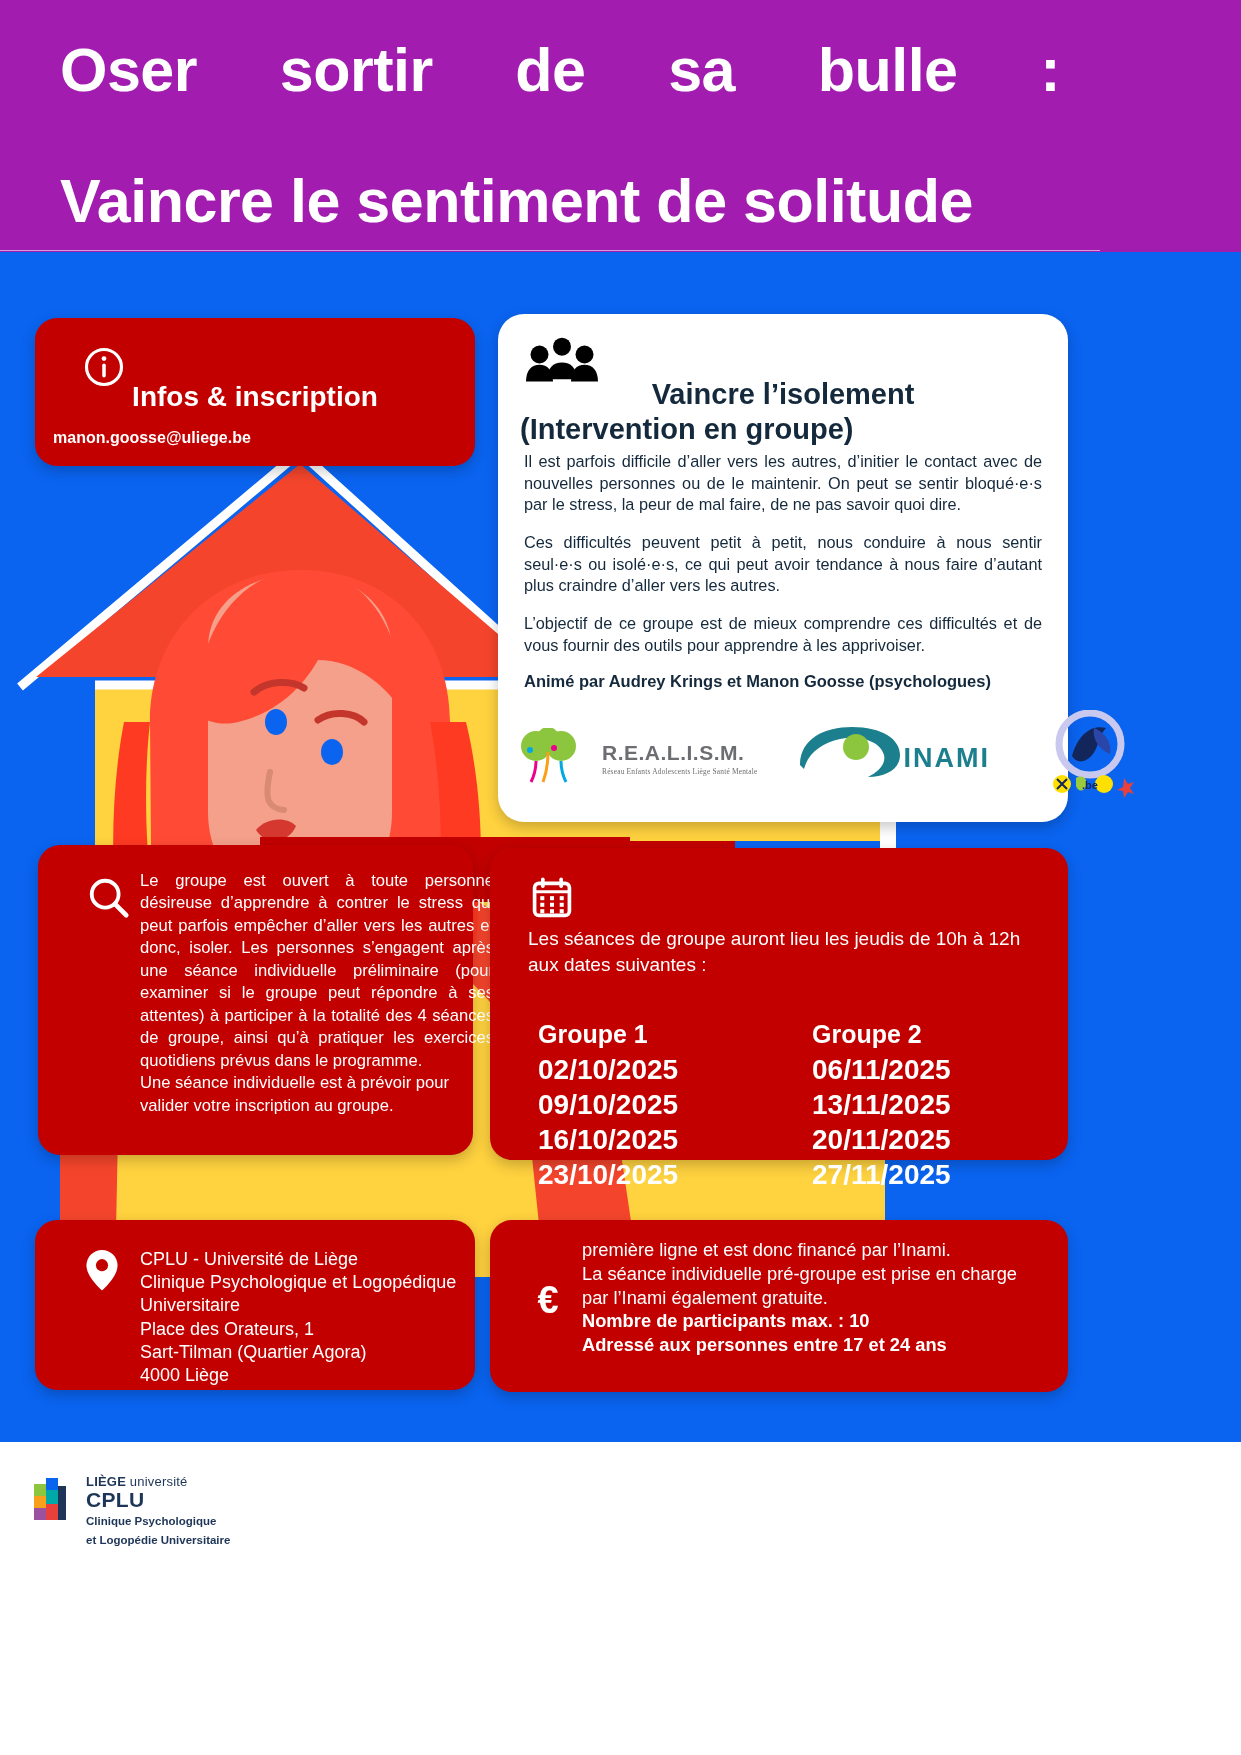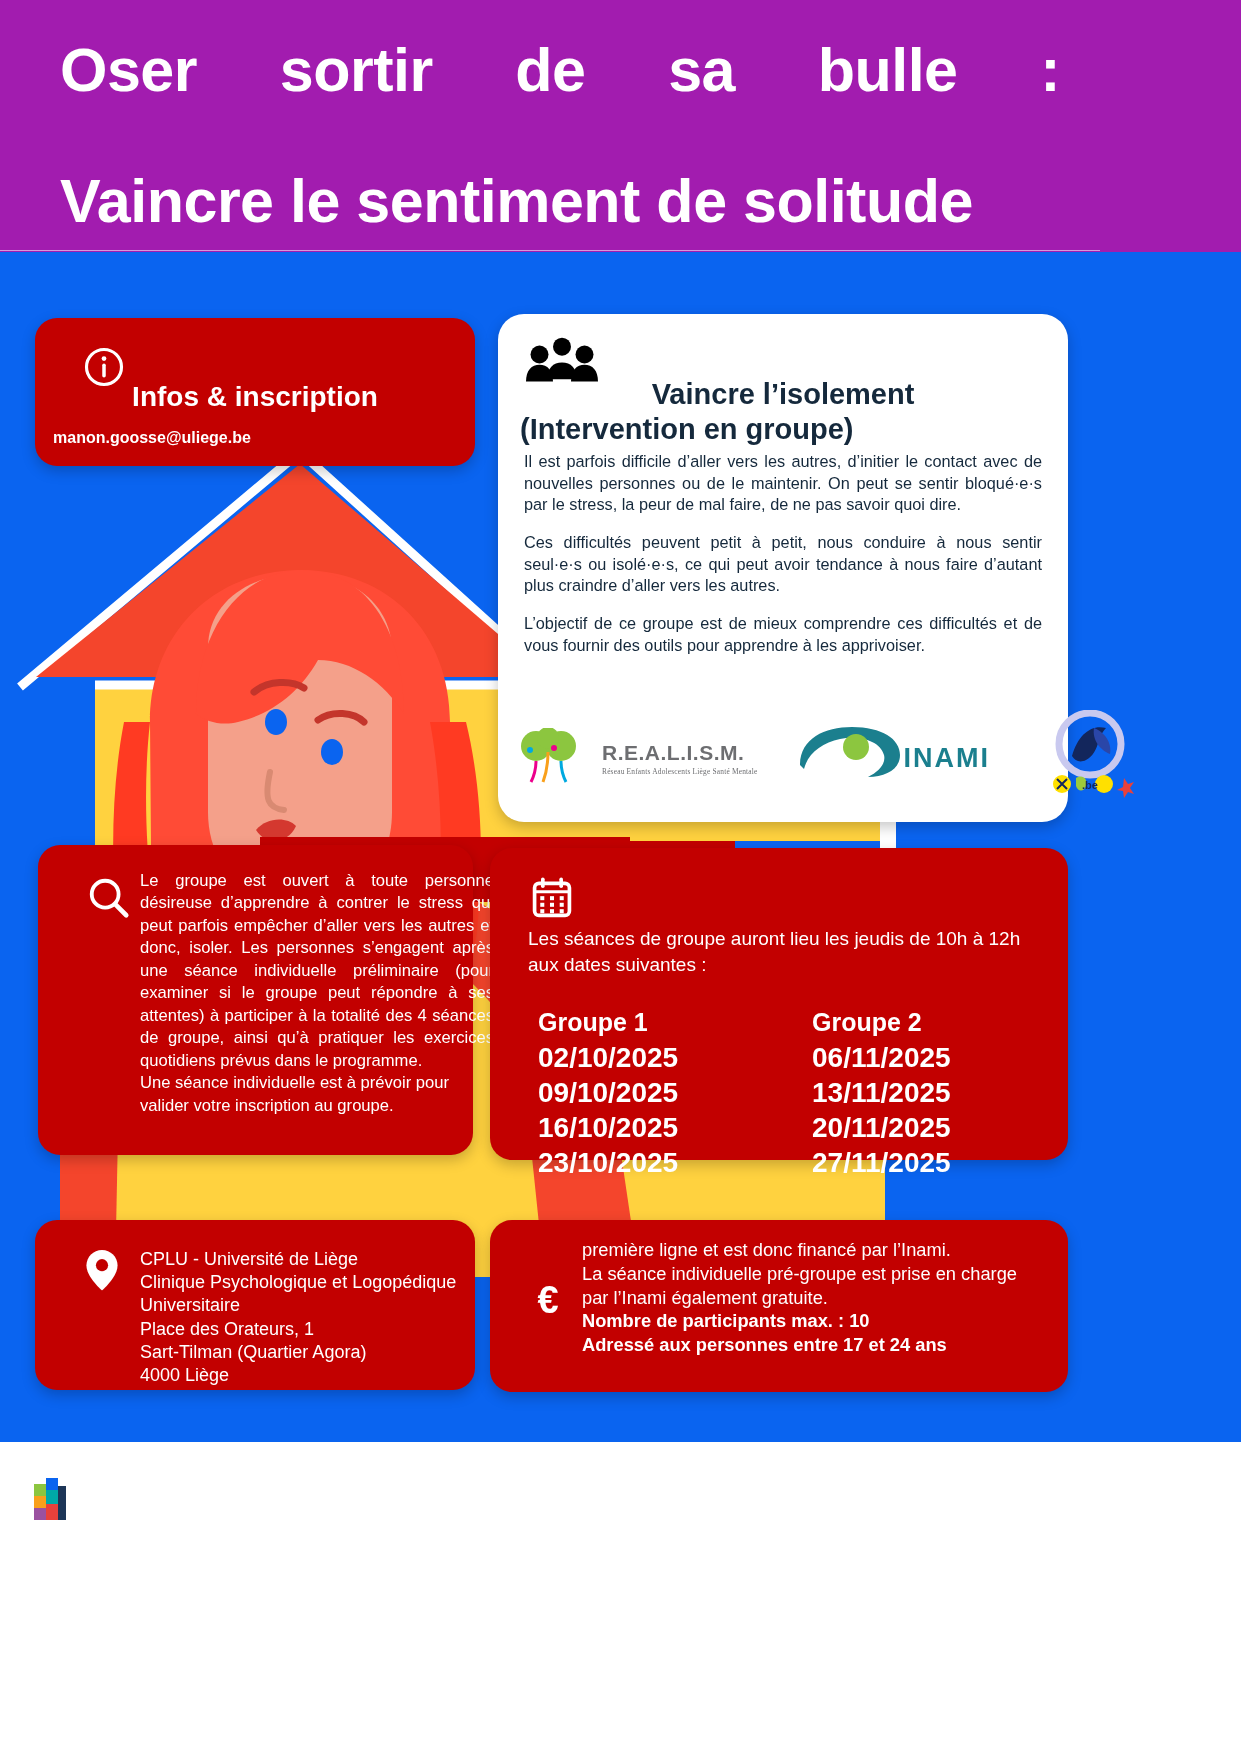--- a/index.html
+++ b/index.html
@@ -70,21 +70,21 @@
   .desc-text{position:absolute;left:102px;top:25px;width:354px;
     font-size:16.6px;line-height:1.355;text-align:justify;}
   .desc-text p{margin:0;}
   .desc-text p.tail{text-align:left;}
 
   
   #dates-card{left:490px;top:848px;width:578px;height:312px;}
   .cal-ico{position:absolute;left:40px;top:28px;width:44px;height:44px;}
   .dates-intro{position:absolute;left:38px;top:78px;width:510px;
     font-size:19px;line-height:1.36;}
-  .groups{position:absolute;left:48px;top:160px;width:510px;display:flex;}
+  .groups{position:absolute;left:48px;top:172px;width:510px;display:flex;}
   .gcol{width:50%;}
   .gcol.g2{padding-left:38px;}
   .gname{font-size:25px;font-weight:700;margin-bottom:3px;}
   .gdate{font-size:28px;font-weight:700;line-height:1.25;}
 
   
   #addr-card{left:35px;top:1220px;width:440px;height:170px;}
   .pin-ico{position:absolute;left:50px;top:28px;width:34px;height:44px;}
   .addr-text{position:absolute;left:105px;top:28px;width:330px;
     font-size:18px;line-height:1.29;}
@@ -198,20 +198,21 @@
     </span>
     <div class="intro-h">
       <span class="hl1">Vaincre l’isolement</span>
       <span class="hl2">(Intervention en groupe)</span>
     </div>
     <div class="intro-body">
       <p>Il est parfois difficile d’aller vers les autres, d’initier le contact avec de nouvelles personnes ou de le maintenir. On peut se sentir bloqué·e·s par le stress, la peur de mal faire, de ne pas savoir quoi dire.</p>
       <p>Ces difficultés peuvent petit à petit, nous conduire à nous sentir seul·e·s ou isolé·e·s, ce qui peut avoir tendance à nous faire d’autant plus craindre d’aller vers les autres.</p>
       <p>L’objectif de ce groupe est de mieux comprendre ces difficultés et de vous fournir des outils pour apprendre à les apprivoiser.</p>
     </div>
+    <div class="animpar">Animé par Audrey Krings et Manon Goosse (psychologues)</div>
 
     <div class="logos">
 
       <div class="logo logo-realism">
         <span>
           <svg viewBox="0 0 64 56" width="64" height="56" aria-hidden="true">
             <circle cx="20" cy="18" r="15" fill="#8cc63f"></circle>
             <circle cx="45" cy="18" r="15" fill="#8cc63f"></circle>
             <circle cx="32" cy="10" r="11" fill="#8cc63f"></circle>
             <path d="M20 33 C20 42 18 48 15 54" stroke="#ec008c" stroke-width="3" fill="none"></path>
@@ -341,16 +342,22 @@
         <svg viewBox="0 0 42 48" width="42" height="48" aria-hidden="true">
           <rect x="2" y="8" width="12" height="12" fill="#8cc63f"></rect>
           <rect x="14" y="2" width="12" height="12" fill="#0a64f0"></rect>
           <rect x="2" y="20" width="12" height="12" fill="#f9a01b"></rect>
           <rect x="14" y="14" width="12" height="14" fill="#00a9a7"></rect>
           <rect x="2" y="32" width="12" height="12" fill="#9b51a0"></rect>
           <rect x="14" y="28" width="12" height="16" fill="#e8413b"></rect>
           <rect x="26" y="10" width="8" height="34" fill="#1d3557"></rect>
         </svg>
       </span>
+      <span class="cplu-txt">
+        <div class="cplu-l1"><b>LIÈGE </b><span>université</span></div>
+        <div class="cplu-l2">CPLU</div>
+        <div class="cplu-l3">Clinique Psychologique</div>
+        <div class="cplu-l3">et Logopédie Universitaire</div>
+      </span>
     </div>
   </div>
 
 </div>
 
 </body></html>

